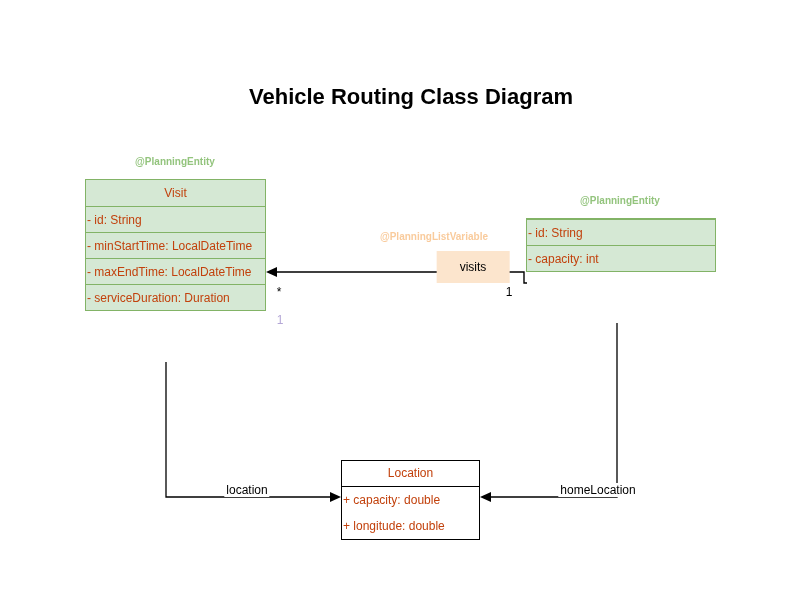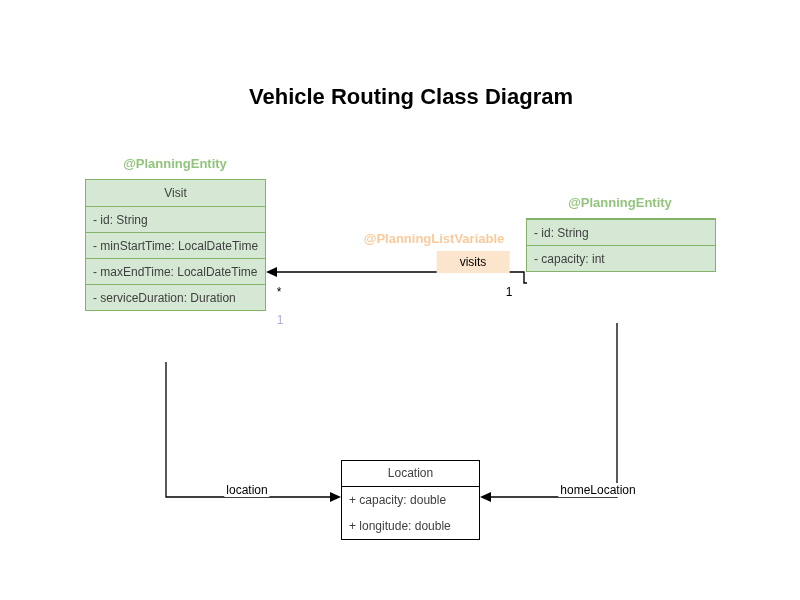--- a/index.html
+++ b/index.html
@@ -22,21 +22,21 @@
     text-align: center;
     font-size: 22px;
     font-weight: bold;
     color: #000000;
     margin-left: 16px;
   }
   .uml-class {
     position: absolute;
     box-sizing: border-box;
     font-size: 12px;
-    color: #404040;
+    color: #c2410c;
   }
   .uml-class.green {
     background: #d5e8d4;
     border: 1px solid #82b366;
   }
   .uml-class.plain {
     background: #ffffff;
     border: 1px solid #000000;
   }
   .uml-header {
@@ -45,44 +45,44 @@
     text-align: center;
   }
   .uml-class.plain .uml-header {
     height: 25px;
     line-height: 25px;
     border-bottom: 1px solid #000000;
   }
   .uml-row {
     height: 26px;
     line-height: 26px;
-    padding-left: 7px;
+    padding-left: 1px;
     box-sizing: border-box;
   }
   .uml-class.green .uml-row {
     border-top: 1px solid #82b366;
   }
   .annotation {
     position: absolute;
     transform: translateX(-50%);
-    font-size: 13px;
+    font-size: 10px;
     font-weight: bold;
     white-space: nowrap;
   }
   .annotation.entity { color: #93c47d; }
   .annotation.listvar { color: #f9cb9c; }
   .edge-badge {
     position: absolute;
     transform: translateX(-50%);
     background: #fce5cd;
     color: #000000;
     font-size: 12px;
     height: 22px;
     line-height: 22px;
-    padding: 0 23px;
+    padding: 5px 23px;
     white-space: nowrap;
   }
   .edge-label {
     position: absolute;
     transform: translateX(-50%);
     font-size: 12px;
     color: #000000;
     white-space: nowrap;
     background: #ffffff;
     padding: 0 2px;

